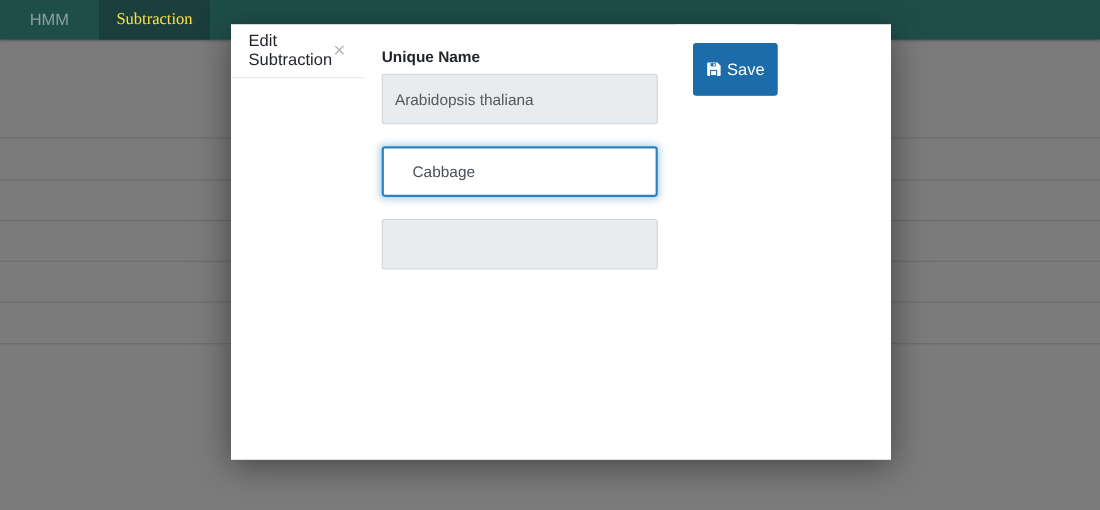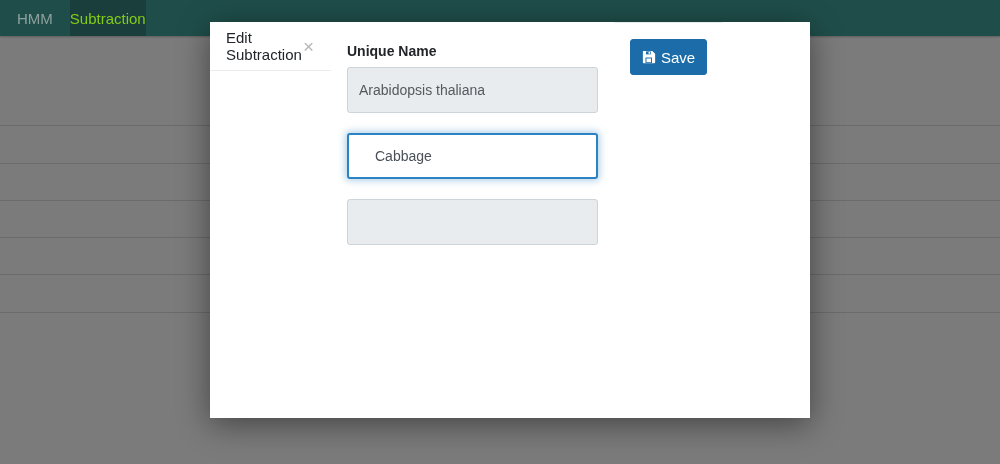--- a/index.html
+++ b/index.html
@@ -13,30 +13,31 @@
   
   .navbar {
     position: absolute; left: 0; top: 0; width: 1000px; height: 36px;
     background: #1f4e4a;
     display: flex; align-items: stretch;
     box-shadow: 0 1px 2px rgba(0,0,0,.25);
     z-index: 1;
   }
   .nav-tab {
     display: flex; align-items: center; justify-content: center;
-    padding: 0 17px;
+    padding: 0 27px;
     font-size: 15px;
     color: #8da09d;
     cursor: pointer;
     white-space: nowrap;
   }
   .nav-tab.active {
     background: #1a3e3b;
-    color: #84cc16;
-    padding: 0 0;
+    color: #fde047;
+    padding: 0 16px;
+    font-family: Liberation Serif, serif;
   }
 
   
   .page-bg {
     position: absolute; left: 0; top: 36px; width: 1000px; height: 428px;
   }
   .row-divider {
     position: absolute; left: 0; width: 1000px; height: 1px;
     background: #6b6b6b;
   }
@@ -102,21 +103,21 @@
     border-top: 1px solid #e9ecef;
     padding: 16px;
     display: flex; justify-content: flex-end; align-items: flex-start;
   }
   .save-button {
     display: inline-flex; align-items: center; gap: 5px;
     background: #1b6ca8; color: #ffffff;
     border: 1px solid #1b6ca8; border-radius: 3px;
     font-family: "Liberation Sans", sans-serif;
     font-size: 15px;
-    height: 36px; padding: 0 11px;
+    height: 48px; padding: 0 11px;
     cursor: pointer;
   }
   .save-icon { display: inline-block; width: 14px; height: 14px; }
 </style>
 </head>
 <body>
 
 <div class="page-bg">
   <div class="row-divider"></div>
   <div class="row-divider"></div>

